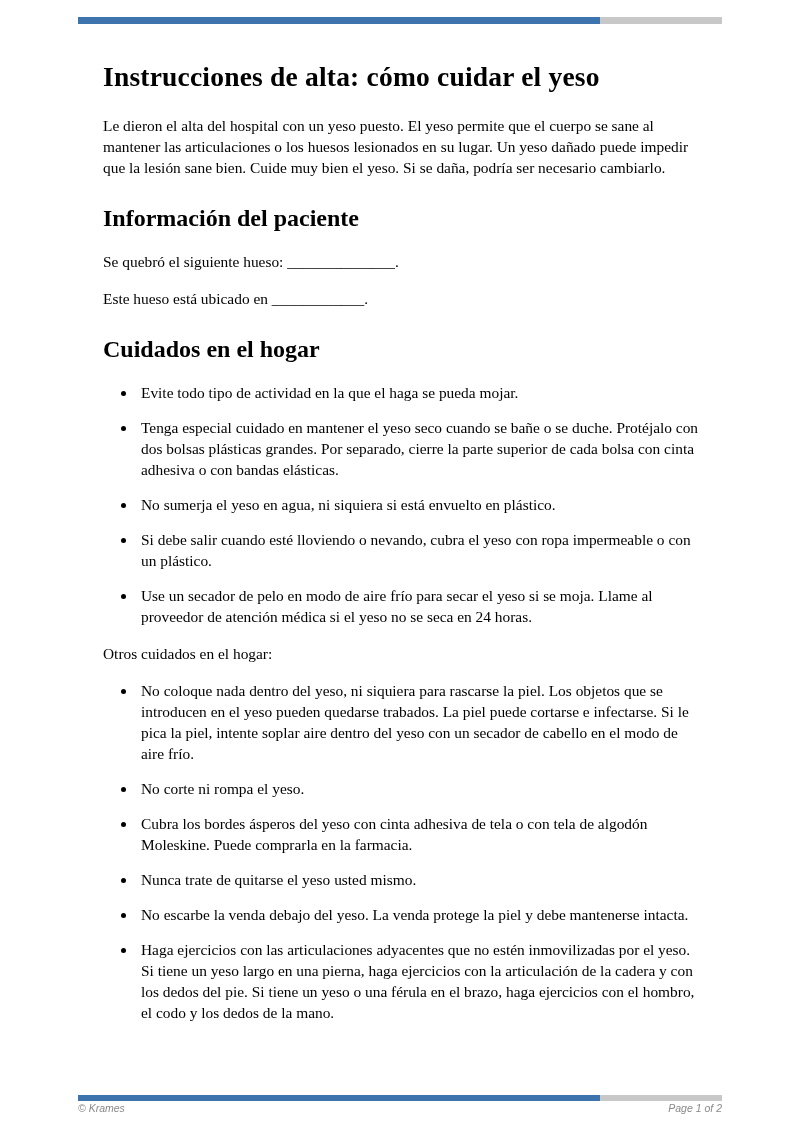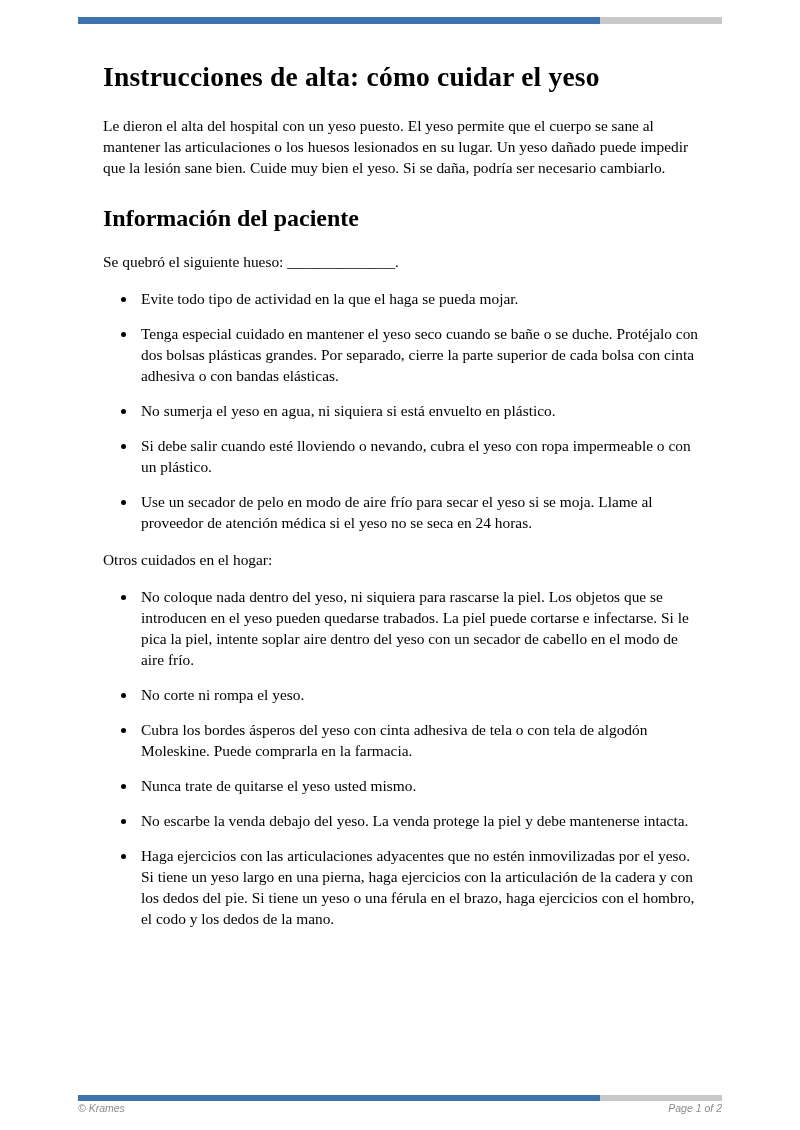--- a/index.html
+++ b/index.html
@@ -91,21 +91,23 @@
   <div class="content">
 
     <h1 class="doc-title">Instrucciones de alta: cómo cuidar el yeso</h1>
 
     <p class="body-text">Le dieron el alta del hospital con un yeso puesto. El yeso permite que el cuerpo se sane al mantener las articulaciones o los huesos lesionados en su lugar. Un yeso dañado puede impedir que la lesión sane bien. Cuide muy bien el yeso. Si se daña, podría ser necesario cambiarlo.</p>
 
     <h2 class="section-heading">Información del paciente</h2>
 
     <p class="body-text">Se quebró el siguiente hueso: ______________.</p>
 
+    <p class="body-text">Este hueso está ubicado en ____________.</p>
 
+    <h2 class="section-heading">Cuidados en el hogar</h2>
 
 
     <ul class="bullet-list">
       <li>Evite todo tipo de actividad en la que el haga se pueda mojar.</li>
       <li>Tenga especial cuidado en mantener el yeso seco cuando se bañe o se duche. Protéjalo con dos bolsas plásticas grandes. Por separado, cierre la parte superior de cada bolsa con cinta adhesiva o con bandas elásticas.</li>
       <li>No sumerja el yeso en agua, ni siquiera si está envuelto en plástico.</li>
       <li>Si debe salir cuando esté lloviendo o nevando, cubra el yeso con ropa impermeable o con un plástico.</li>
       <li>Use un secador de pelo en modo de aire frío para secar el yeso si se moja. Llame al proveedor de atención médica si el yeso no se seca en 24 horas.</li>
     </ul>
 

